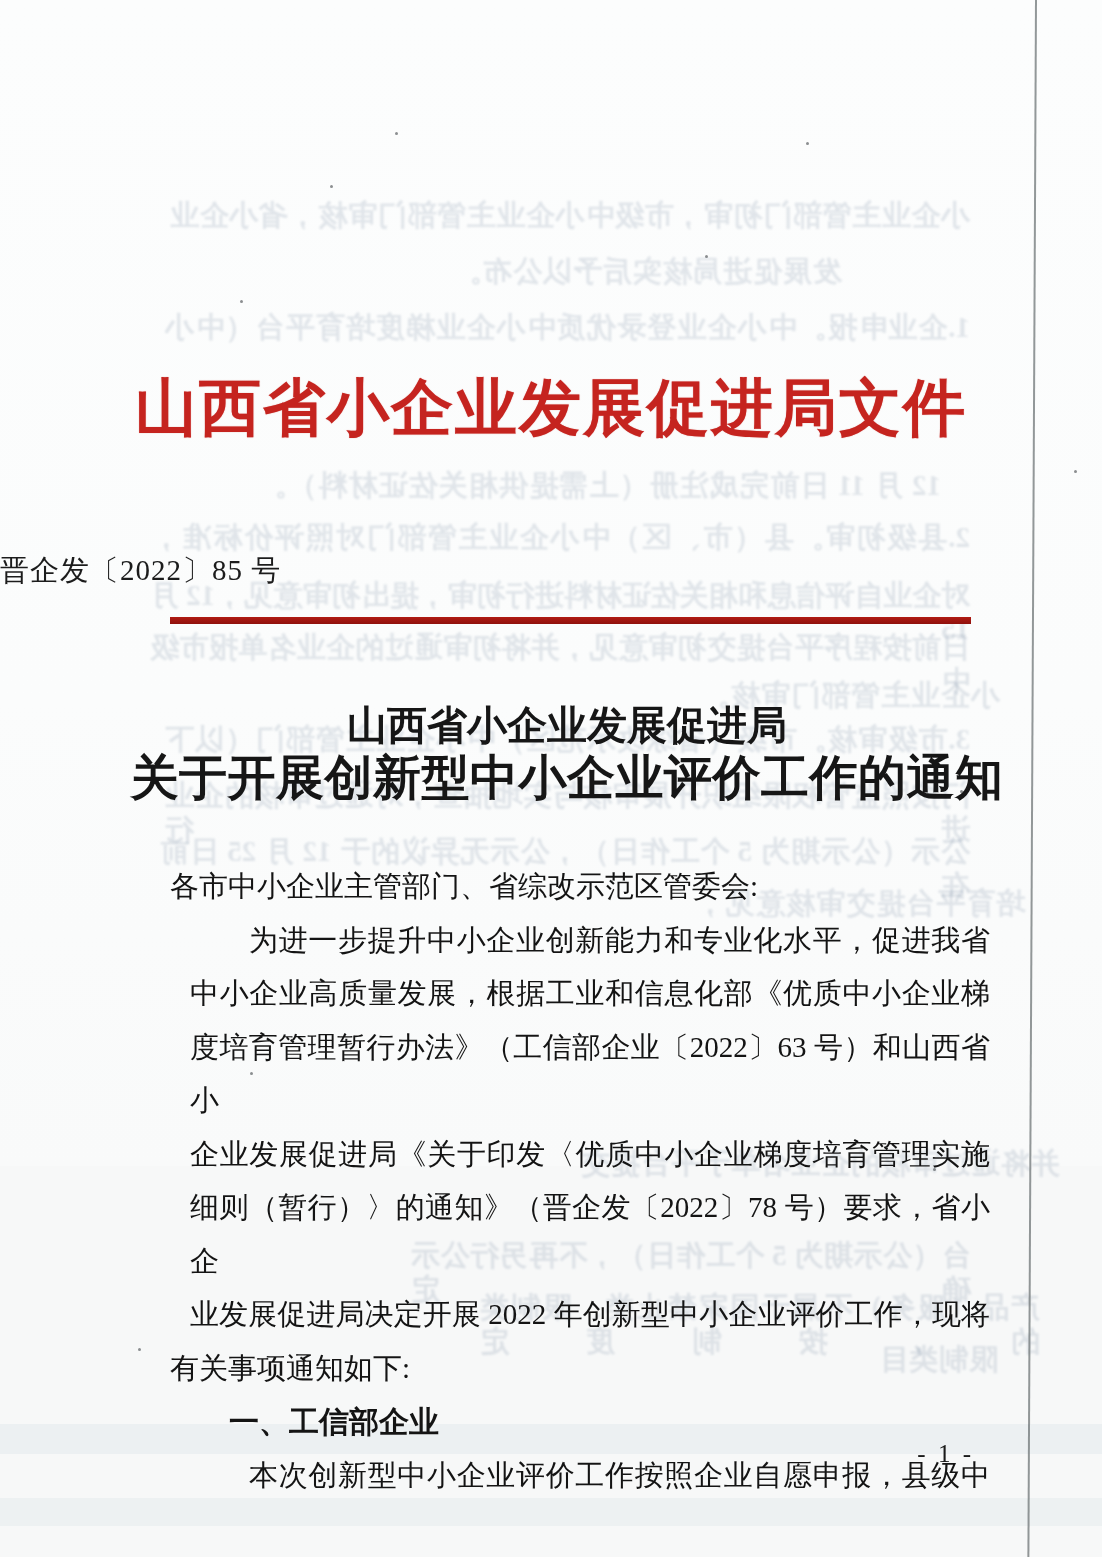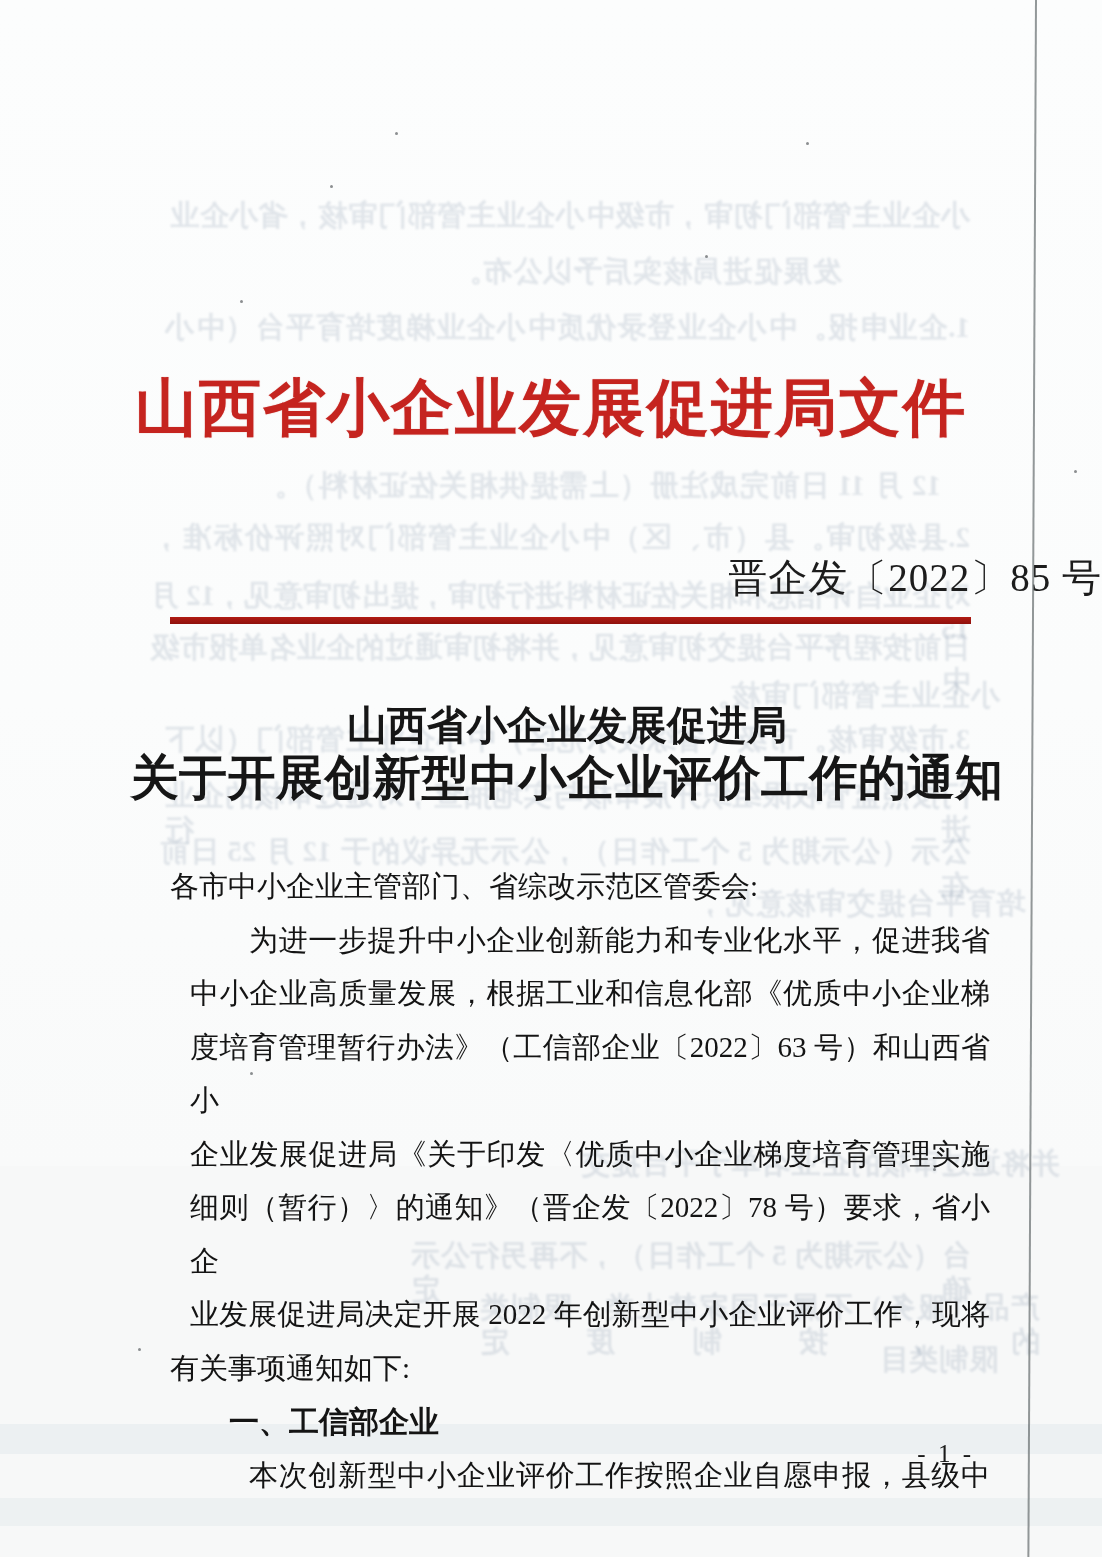--- a/index.html
+++ b/index.html
@@ -48,22 +48,22 @@
     position: absolute; left: 0; top: 366px; width: 1102px;
     text-align: center;
     font-size: 62px; font-weight: 900;
     color: #c5241f;
     letter-spacing: 2px;
     text-shadow: 0 0 1px rgba(197,36,31,0.55);
     white-space: nowrap;
   }
   .doc-number {
     position: absolute; left: 0; top: 551px; width: 1102px;
-    text-align: right;
-    font-size: 39px; color: #1c1c1c;
+    text-align: left;
+    font-size: 29px; color: #1c1c1c;
     letter-spacing: 1px;
   }
   .red-rule {
     position: absolute; left: 170px; top: 617px;
     width: 801px; height: 7px;
     background: linear-gradient(180deg, #b01b13 0%, #8f100c 100%);
   }
   .doc-heading {
     position: absolute; left: 16px; top: 700px; width: 1102px;
     text-align: center;

